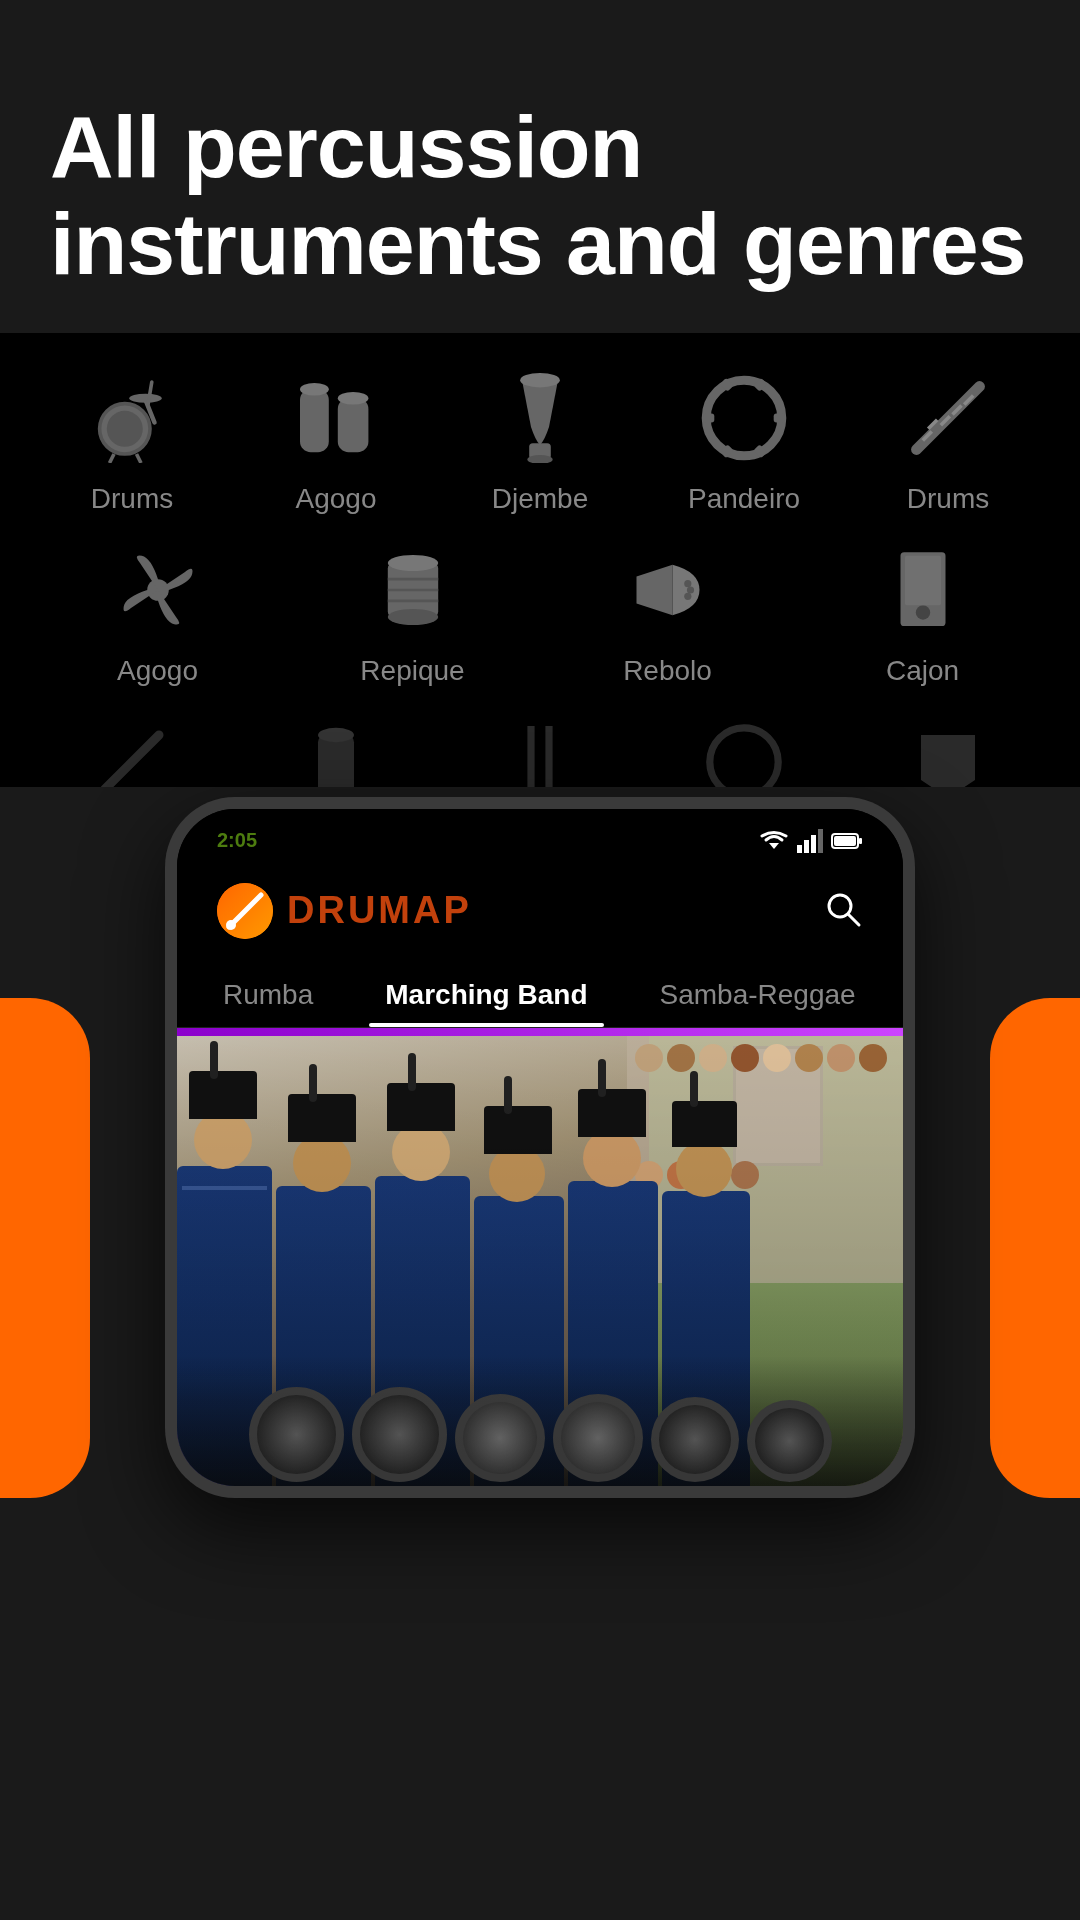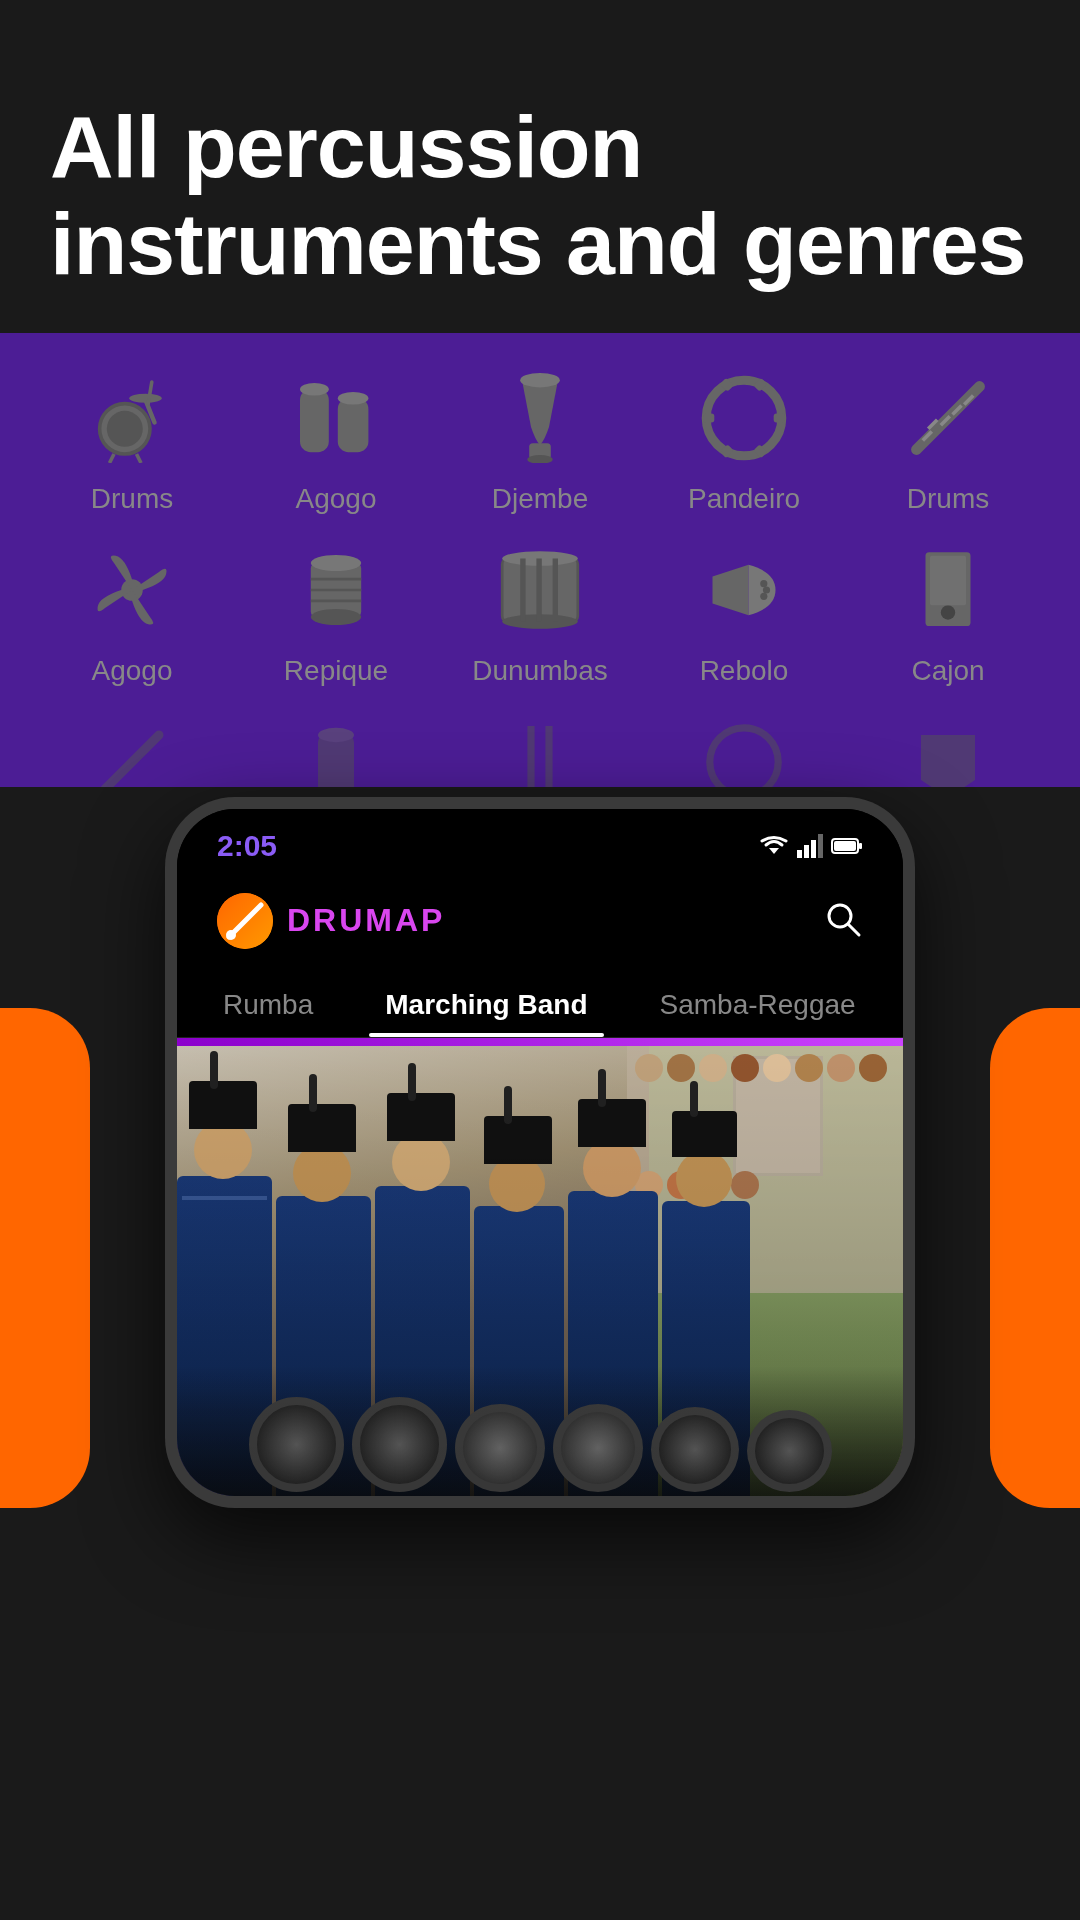--- a/index.html
+++ b/index.html
@@ -24,21 +24,21 @@
       font-size: 88px;
       font-weight: 900;
       color: #ffffff;
       line-height: 1.1;
       letter-spacing: -1px;
     }
 
     
     .instruments-section {
       padding: 30px 30px 0 30px;
-      background-color: #4c1d95;
+      background-color: #000000;
     }
 
     .instruments-row {
       display: flex;
       justify-content: space-around;
       align-items: flex-start;
       margin-bottom: 20px;
     }
 
     .instrument-item {
@@ -135,22 +135,22 @@
     
     .status-bar {
       display: flex;
       justify-content: space-between;
       align-items: center;
       padding: 20px 40px 10px 40px;
       background-color: #000000;
     }
 
     .status-time {
-      font-size: 30px;
-      color: #8b5cf6;
+      font-size: 20px;
+      color: #4d7c0f;
       font-weight: 600;
     }
 
     .status-icons {
       display: flex;
       align-items: center;
       gap: 8px;
     }
 
     .status-icons svg {
@@ -166,23 +166,23 @@
       background-color: #000000;
     }
 
     .app-logo {
       display: flex;
       align-items: center;
       gap: 14px;
     }
 
     .app-name {
-      font-size: 32px;
+      font-size: 38px;
       font-weight: 900;
-      color: #d946ef;
+      color: #c2410c;
       letter-spacing: 3px;
     }
 
     
     .tab-bar {
       display: flex;
       align-items: center;
       padding: 10px 30px 0 30px;
       background-color: #000000;
       border-bottom: 1px solid #222;
@@ -366,35 +366,20 @@
           <ellipse cx="50" cy="80" rx="28" ry="9" fill="#555"></ellipse>
 
           <line x1="22" y1="38" x2="78" y2="38" stroke="#555" stroke-width="3"></line>
           <line x1="22" y1="50" x2="78" y2="50" stroke="#555" stroke-width="3"></line>
           <line x1="22" y1="62" x2="78" y2="62" stroke="#555" stroke-width="3"></line>
         </svg>
       </div>
       <span class="instrument-label">Repique</span>
     </div>
 
-    <div class="instrument-item">
-      <div class="instrument-icon">
-        <svg viewBox="0 0 100 100" xmlns="http://www.w3.org/2000/svg">
-
-          <rect x="8" y="15" width="84" height="70" rx="6" fill="#666" stroke="#555" stroke-width="3"></rect>
-          <ellipse cx="50" cy="15" rx="42" ry="8" fill="#777"></ellipse>
-          <ellipse cx="50" cy="85" rx="42" ry="8" fill="#555"></ellipse>
-
-          <rect x="28" y="15" width="6" height="70" fill="#555"></rect>
-          <rect x="46" y="15" width="6" height="70" fill="#555"></rect>
-          <rect x="64" y="15" width="6" height="70" fill="#555"></rect>
-        </svg>
-      </div>
-      <span class="instrument-label">Dunumbas</span>
-    </div>
 
     <div class="instrument-item">
       <div class="instrument-icon">
         <svg viewBox="0 0 100 100" xmlns="http://www.w3.org/2000/svg">
 
           <path d="M15,35 L55,22 L55,78 L15,65 Z" fill="#666"></path>
 
           <path d="M55,22 Q85,30 85,50 Q85,70 55,78 Z" fill="#777"></path>
 
           <circle cx="72" cy="43" r="4" fill="#555"></circle>

